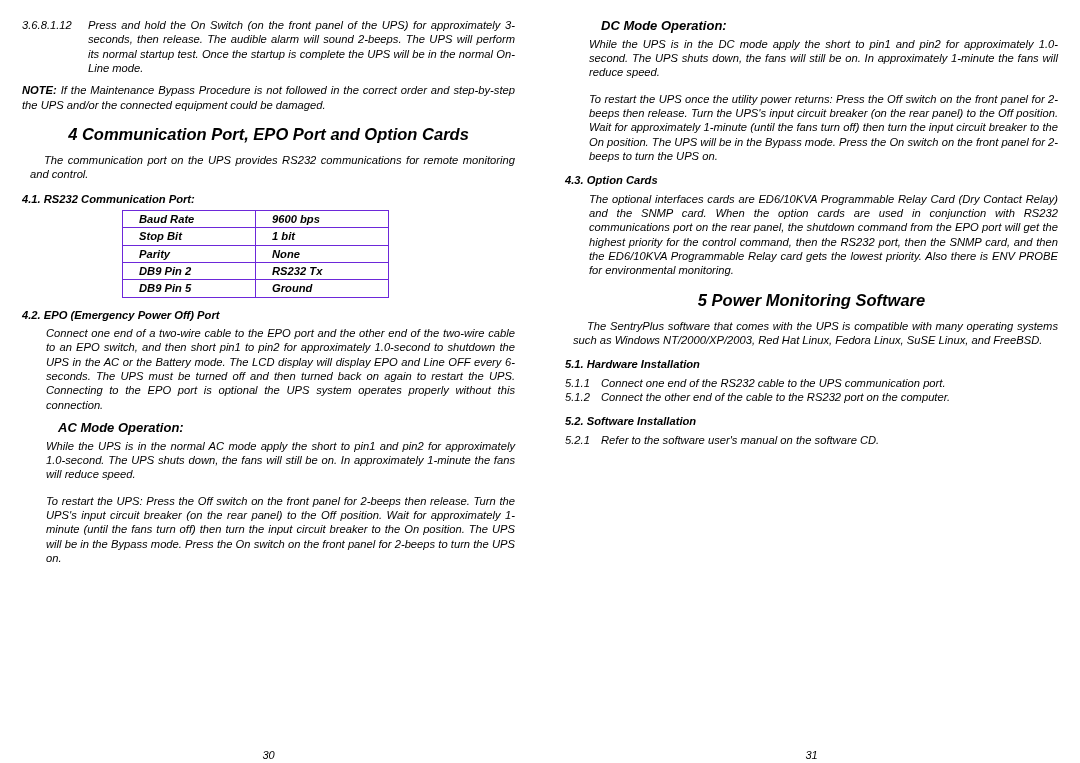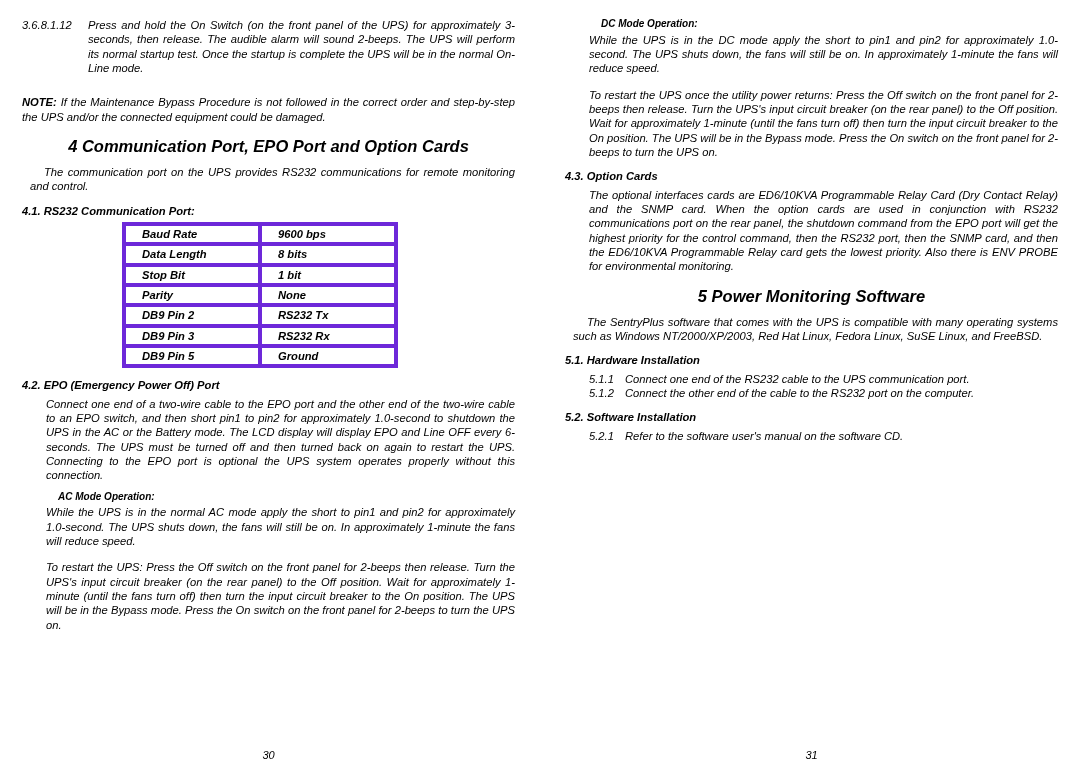--- a/index.html
+++ b/index.html
@@ -37,57 +37,57 @@
     margin-bottom: 2px;
   }
   .num-label {
     width: 66px;
     flex-shrink: 0;
   }
   .num-body {
     flex: 1;
     text-align: justify;
   }
-  .sub-item { display:flex; margin-left: 24px; }
+  .sub-item { display:flex; }
   .sub-item .sub-num { width: 36px; flex-shrink:0; }
   .sub-item .sub-body { flex:1; }
   .note {
     text-align: justify;
-    margin-top: 20px;
+    margin-top: 8px;
   }
   h1.section-title {
     font-size: 16.5px;
     font-weight: bold;
     margin: 12px 0 8px 0;
     text-align: center;
   }
   h2.subsec {
     font-size: 11.2px;
     font-weight: bold;
     margin: 10px 0 4px 0;
   }
   h3.minihead {
-    font-size: 10px;
+    font-size: 13px;
     font-weight: bold;
     margin: 8px 0 2px 24px;
     padding-left: 12px;
   }
   .body-indent-first {
      margin-left: 8px;
      text-indent: 14px;
      text-align: justify;
   }
   table.specs {
     border-collapse: collapse;
     margin: 4px 0 4px 100px;
     font-weight: bold;
     font-size: 11.2px;
   }
   table.specs td {
-    border: 4px solid #6d28d9;
+    border: 1px solid #6d28d9;
     padding: 1px 16px;
     min-width: 100px;
   }
   .pgnum {
     text-align: center;
     font-size: 11px;
     padding: 6px 0 1px 0;
   }
   .para { text-align: justify; margin-left:24px; margin-top:2px;}
 </style>
@@ -111,38 +111,30 @@
 
       <h2 class="subsec">4.1.  RS232 Communication Port:</h2>
 
       <table class="specs">
         <tbody id="specs-body">
             <tr>
               <td>Baud Rate</td>
               <td>9600 bps</td>
             </tr>
             <tr>
-              <td>Data Length</td>
-              <td>8 bits</td>
-            </tr>
-            <tr>
               <td>Stop Bit</td>
               <td>1 bit</td>
             </tr>
             <tr>
               <td>Parity</td>
               <td>None</td>
             </tr>
             <tr>
               <td>DB9 Pin 2</td>
               <td>RS232 Tx</td>
-            </tr>
-            <tr>
-              <td>DB9 Pin 3</td>
-              <td>RS232 Rx</td>
             </tr>
             <tr>
               <td>DB9 Pin 5</td>
               <td>Ground</td>
             </tr>
           </tbody>
       </table>
 
       <h2 class="subsec">4.2.  EPO (Emergency Power Off) Port</h2>
       <div class="para">Connect one end of a two-wire cable to the EPO port and the other end of the two-wire cable to an EPO switch, and then short pin1 to pin2 for approximately 1.0-second to shutdown the UPS in the AC or the Battery mode. The LCD display will display EPO and Line OFF every 6-seconds. The UPS must be turned off and then turned back on again to restart the UPS. Connecting to the EPO port is optional the UPS system operates properly without this connection.</div>

